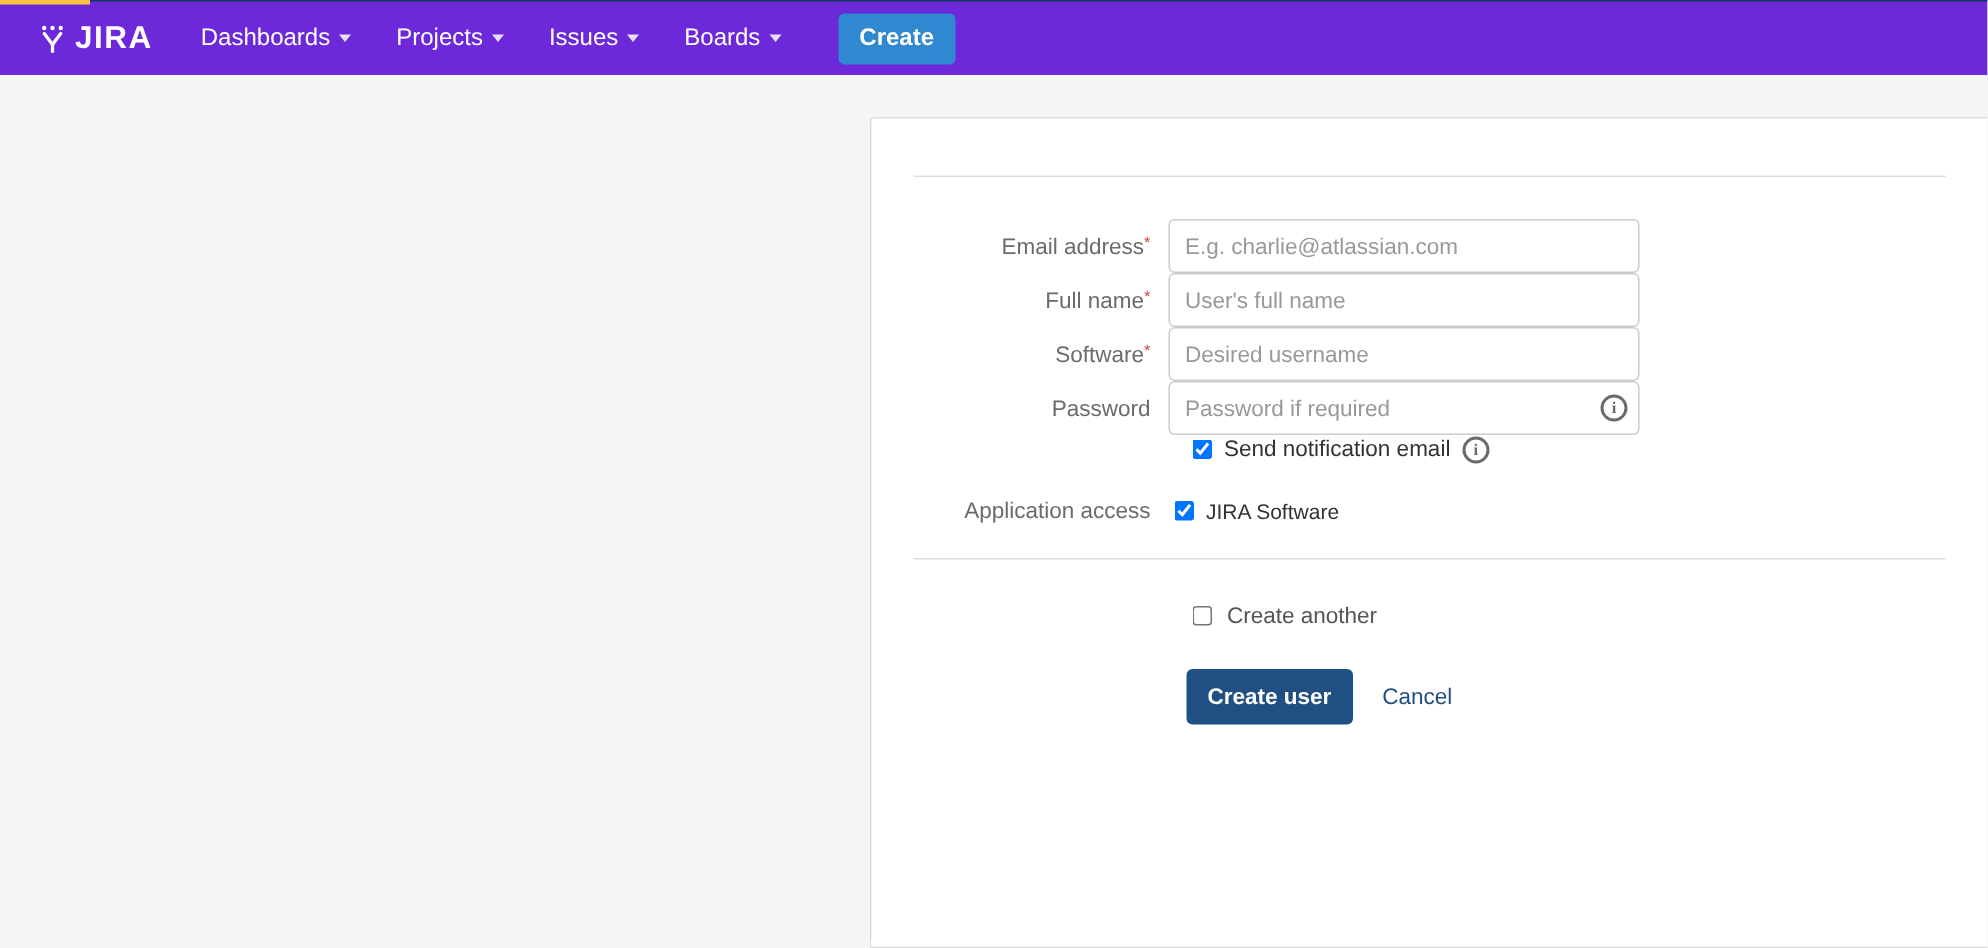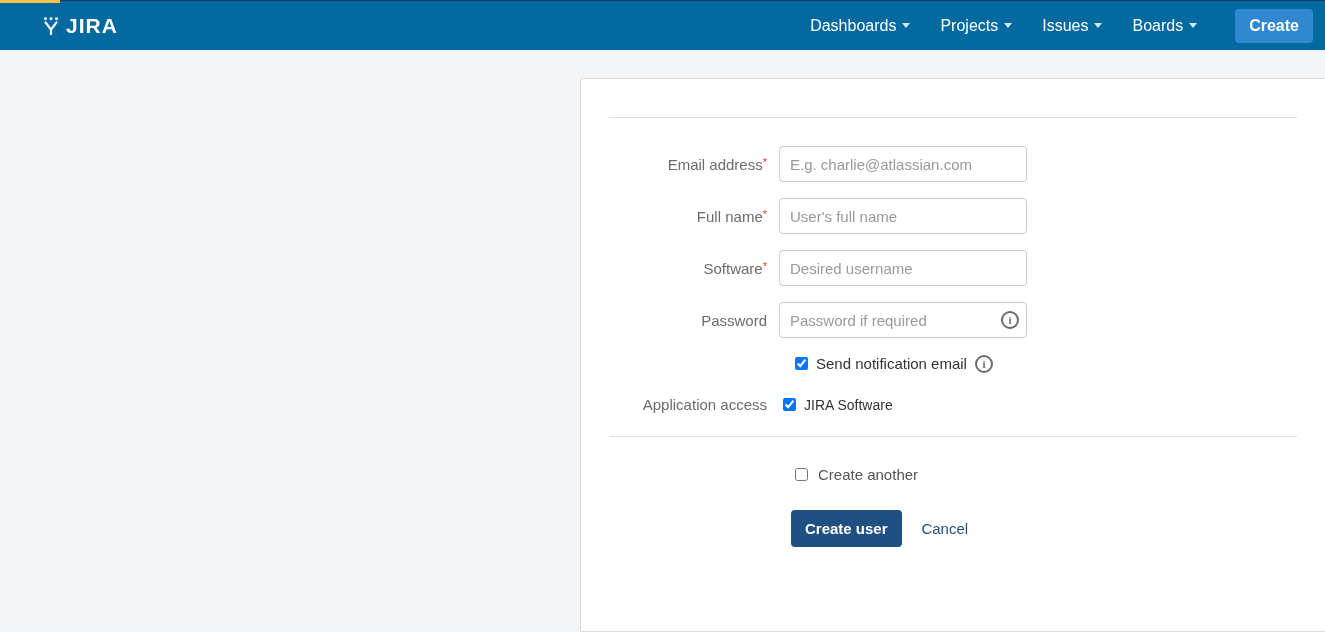--- a/index.html
+++ b/index.html
@@ -8,27 +8,26 @@
     width:1325px;
     height:632px;
     font-family: Arial, Helvetica, sans-serif;
     background:#f4f5f7;
     color:#333;
     font-size:14px;
     overflow:hidden;
   }
   .loading-bar { height:3px; width:60px; background:#f6c342; position:absolute; top:0; left:0; }
   .topnav {
-    background:#0369a1;
+    background:#6d28d9;
     height:50px;
     display:flex;
     align-items:center;
-    padding:0 12px 0 40px;
+    padding:0 12px 0 24px;
     border-top:1px solid #13385e;
-    justify-content:space-between;
   }
   .logo {
     color:#fff;
     display:flex;
     align-items:center;
     font-weight:bold;
     font-size:21px;
     letter-spacing:1px;
     margin-right:22px;
   }
@@ -76,33 +75,32 @@
   .panel h1 {
     font-size:24px;
     font-weight:400;
     color:#333;
     margin:0 0 18px 0;
   }
   .hr { border-top:1px solid #ddd; margin:8px 0 28px 0; }
   .form-row {
     display:flex;
     align-items:center;
-    margin-bottom:16px;
   }
   .form-label {
     width:170px;
     text-align:right;
     padding-right:12px;
     color:#6b6b6b;
     font-size:15px;
     white-space:nowrap;
   }
   .req { color:#d04437; font-size:11px; position:relative; top:-4px; }
   .text-input {
-    width:248px;
+    width:314px;
     height:36px;
     border:1px solid #ccc;
     border-radius:4px;
     padding:0 10px;
     font-size:15px;
     color:#333;
   }
   .text-input::placeholder { color:#999; }
   .input-with-icon { position:relative; display:inline-block; }
   .input-with-icon .info-icon {

